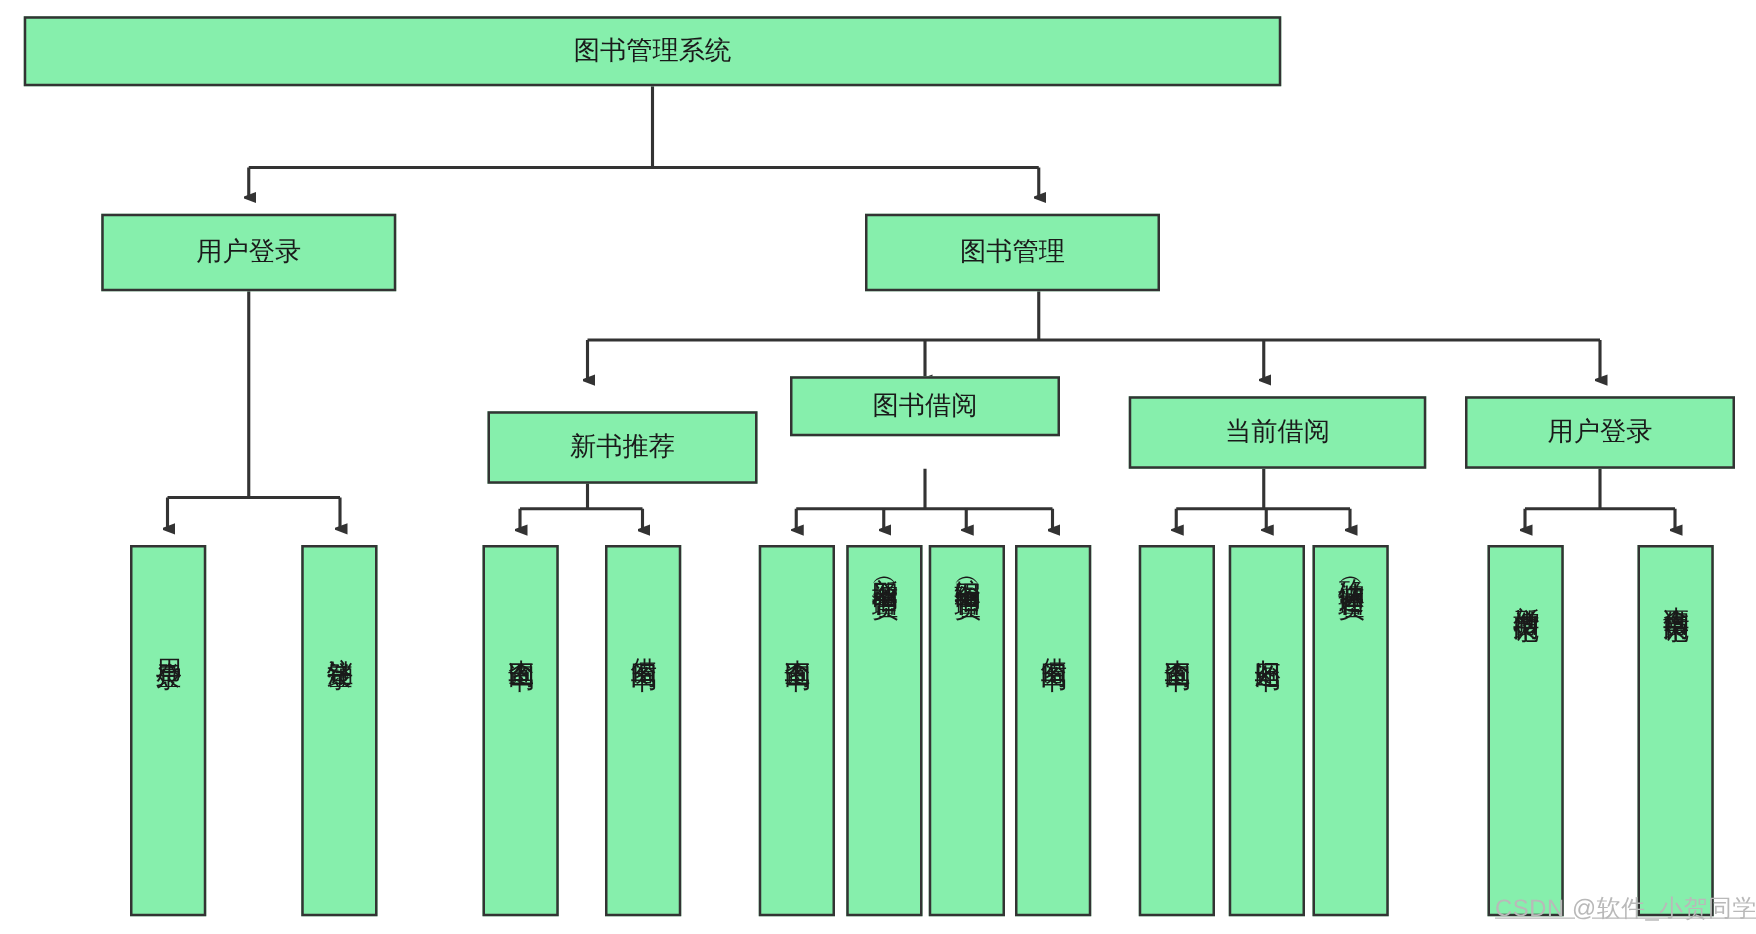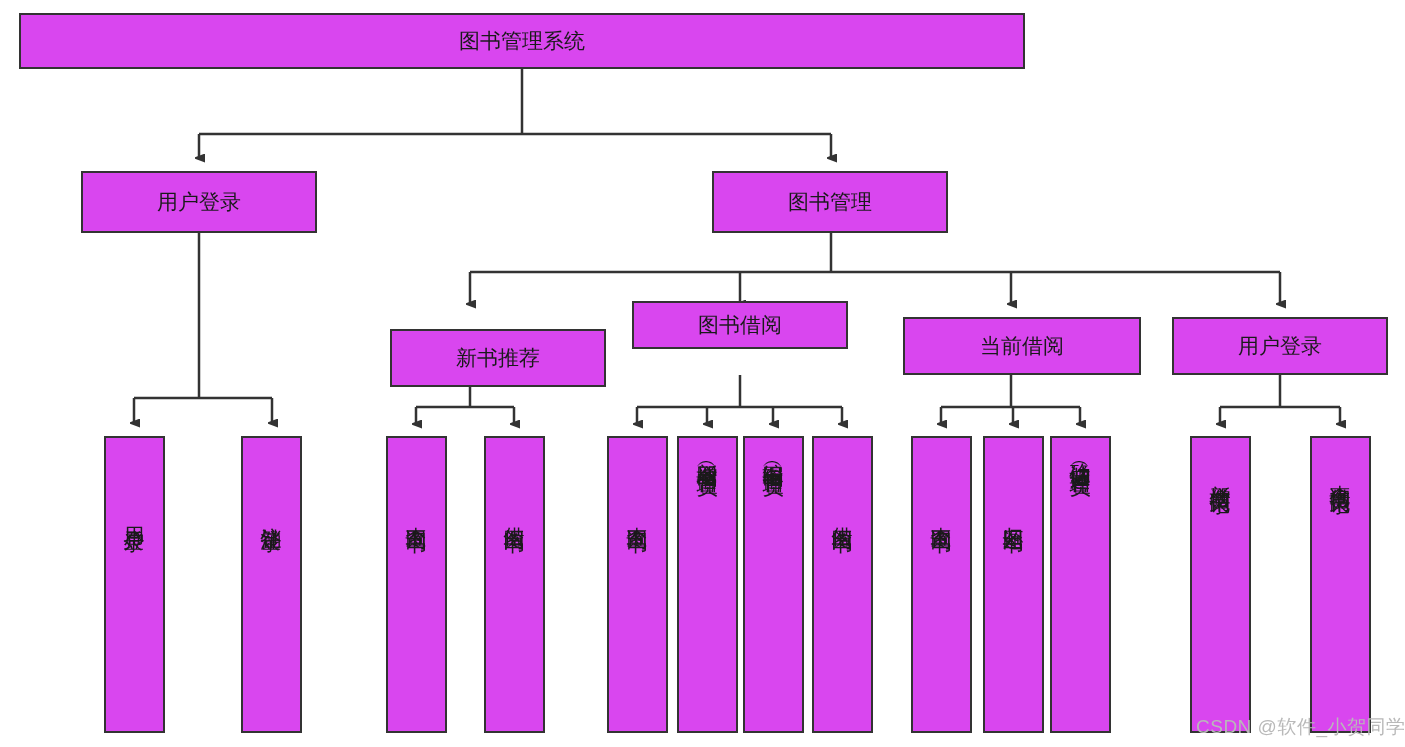--- a/index.html
+++ b/index.html
@@ -22,21 +22,21 @@
     left: 0;
     top: 0;
     width: 1405px;
     height: 747px;
     pointer-events: none;
   }
   .node {
     position: absolute;
     box-sizing: border-box;
     border: 2.5px solid #333333;
-    background: #d946ef;
+    background: #86efac;
     display: flex;
     align-items: center;
     justify-content: center;
     color: #1a1a1a;
   }
   .node .label {
     display: block;
     text-align: center;
     line-height: 1.05;
     white-space: nowrap;
@@ -58,20 +58,21 @@
     font-size: 21px;
     letter-spacing: 2px;
     line-height: 1;
   }
   .watermark {
     position: absolute;
     font-size: 19px;
     color: #b9b9b9;
     white-space: nowrap;
     letter-spacing: 0.5px;
+    text-decoration: underline;
   }
 </style>
 </head>
 <body>
 
 <div id="canvas">
 
   <svg class="edges" viewBox="0 0 1405 747" xmlns="http://www.w3.org/2000/svg">
     <defs>
       <marker id="arrow" markerWidth="10" markerHeight="10" refX="4.5" refY="6" orient="auto" markerUnits="userSpaceOnUse">
@@ -122,21 +123,21 @@
     </g>
   </svg>
 
   <div class="node horiz root" style="left:19px; top:13px; width:1006px; height:56px;">
     <span class="label">图书管理系统</span>
   </div>
 
   <div class="node horiz" style="left:81px; top:171px; width:236px; height:62px;">
     <span class="label">用户登录</span>
   </div>
-  <div class="node horiz" style="left:712px; top:171px; width:236px; height:62px;">
+  <div class="node horiz" style="left:692px; top:171px; width:236px; height:62px;">
     <span class="label">图书管理</span>
   </div>
 
   <div class="node horiz" style="left:362px; top:329px; width:216px; height:58px;margin-left:28px;">
     <span class="label">新书推荐</span>
   </div>
   <div class="node horiz" style="left:632px; top:301px; width:216px; height:48px;">
     <span class="label">图书借阅</span>
   </div>
   <div class="node horiz" style="left:903px; top:317px; width:238px; height:58px;">

